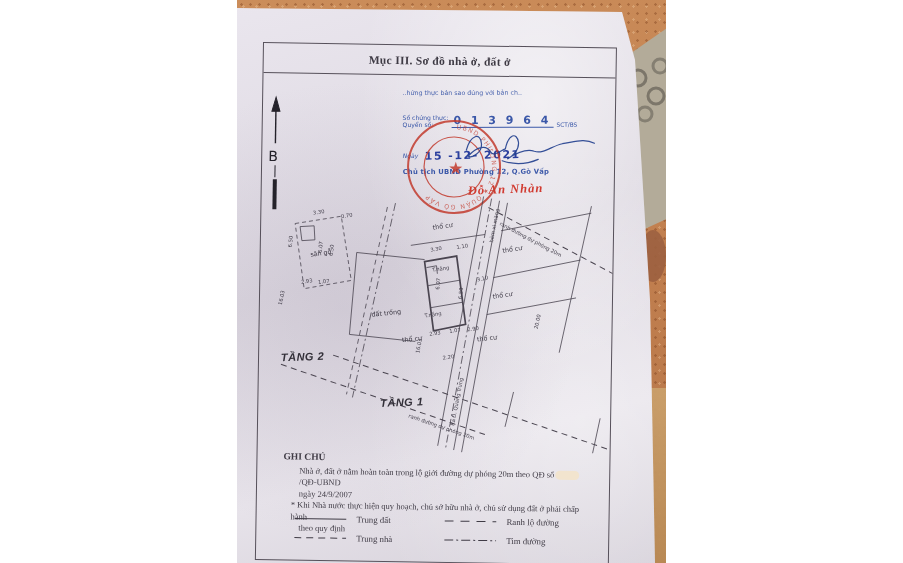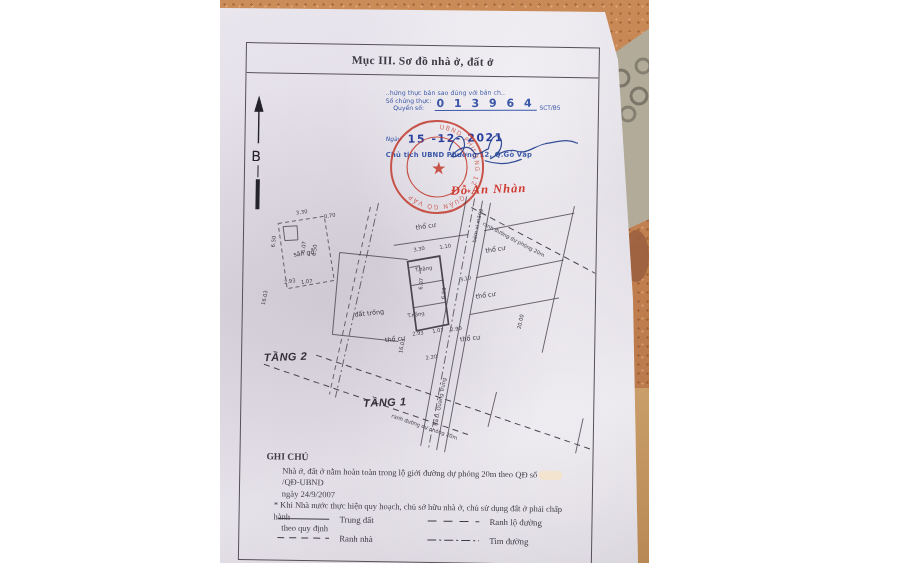--- a/index.html
+++ b/index.html
@@ -1,18 +1,18 @@
 <!DOCTYPE html>
 <html><head>
 <meta charset="utf-8">
 <style>
   html,body{margin:0;padding:0;background:#ffffff;}
   .stage{position:relative;width:903px;height:563px;background:#ffffff;overflow:hidden;
          font-family:"Liberation Serif", serif;}
-  .photo{position:absolute;left:220px;top:0;width:429px;height:563px;overflow:hidden;
+  .photo{position:absolute;left:237px;top:0;width:429px;height:563px;overflow:hidden;
     background-image:
       radial-gradient(rgba(120,60,25,.38) 1px, transparent 1.5px),
       radial-gradient(rgba(255,224,185,.28) 1px, transparent 1.3px),
       linear-gradient(170deg,#cb8d5a 0%,#c07e4e 55%,#b5764a 100%);
     background-size:9px 9px,13px 13px,100% 100%;}
   .mat{position:absolute;right:-4px;top:26px;width:52px;height:208px;background:#b3ab99;
        clip-path:polygon(100% 0,8% 16%,30% 100%,100% 92%);}
   .blob-brown{position:absolute;right:0px;top:230px;width:26px;height:52px;border-radius:50%;
        background:#9c6040;opacity:.9;}
   .floor-strip{position:absolute;right:0;top:388px;width:15px;height:175px;
@@ -25,21 +25,21 @@
       radial-gradient(ellipse at 80% 75%, rgba(255,255,255,.35), transparent 45%),
       linear-gradient(165deg,#eae6ee 0%,#dcd7e0 45%,#e7e3ea 75%,#d5d0d9 100%);}
   .doc{position:absolute;left:26px;top:42px;width:352px;height:516px;
        border:1.2px solid #56505a;transform:rotate(0.9deg);transform-origin:0 0;}
   .doc-header{position:absolute;left:0;top:0;width:100%;height:29px;border-bottom:1.1px solid #56505a;
        display:flex;align-items:center;justify-content:center;}
   .doc-title{font:bold 11.5px "Liberation Serif",serif;letter-spacing:.3px;color:#3e3a44;}
   .cert{position:absolute;left:140px;top:42px;width:210px;color:#3a57a8;transform:rotate(-1deg);
         font-family:"DejaVu Sans",sans-serif;}
   .cert .c-line1{font-size:6.3px;opacity:.92;}
-  .cert .c-row{display:flex;align-items:flex-end;margin-top:1px;text-align:center;}
+  .cert .c-row{display:flex;align-items:flex-end;margin-top:18px;}
   .cert .c-small{font-size:6.1px;line-height:7px;}
   .cert .c-num{font-size:11px;font-weight:bold;letter-spacing:3px;border-bottom:1px solid #3a57a8;
         margin:0 3px;padding:0 2px;}
   .cert .c-suffix{font-size:5.8px;}
   .cert .c-date-row{margin-top:21px;display:flex;align-items:center;}
   .cert .c-ngay{font-size:6px;font-style:italic;margin-right:6px;}
   .cert .c-date{font-size:11px;font-weight:bold;color:#2b3f9e;letter-spacing:1.5px;transform:rotate(-1deg);}
   .cert .c-auth{margin-top:6px;font-size:6.8px;font-weight:bold;letter-spacing:.2px;}
   .signer{position:absolute;left:206px;top:134px;width:130px;color:#d13a30;
         font:bold italic 12.5px "Liberation Serif",serif;letter-spacing:1px;transform:rotate(-3deg);}
@@ -223,21 +223,21 @@
                 <line x1="0" y1="2" x2="52" y2="2" stroke="#3f3b45" stroke-width="1" stroke-dasharray="9 7"></line>
               </svg>
             <span>Ranh lộ đường</span>
           </div>
         </div>
         <div class="lg-row">
           <div class="lg-item">
             <svg width="52" height="4">
                 <line x1="0" y1="2" x2="52" y2="2" stroke="#3f3b45" stroke-width="1" stroke-dasharray="7 5"></line>
               </svg>
-            <span>Ranh nhà</span>
+            <span>Trung nhà</span>
           </div>
           <div class="lg-item">
             <svg width="52" height="4">
                 <line x1="0" y1="2" x2="52" y2="2" stroke="#3f3b45" stroke-width="1" stroke-dasharray="9 3 2 3"></line>
               </svg>
             <span>Tim đường</span>
           </div>
         </div>
       </div>
 

